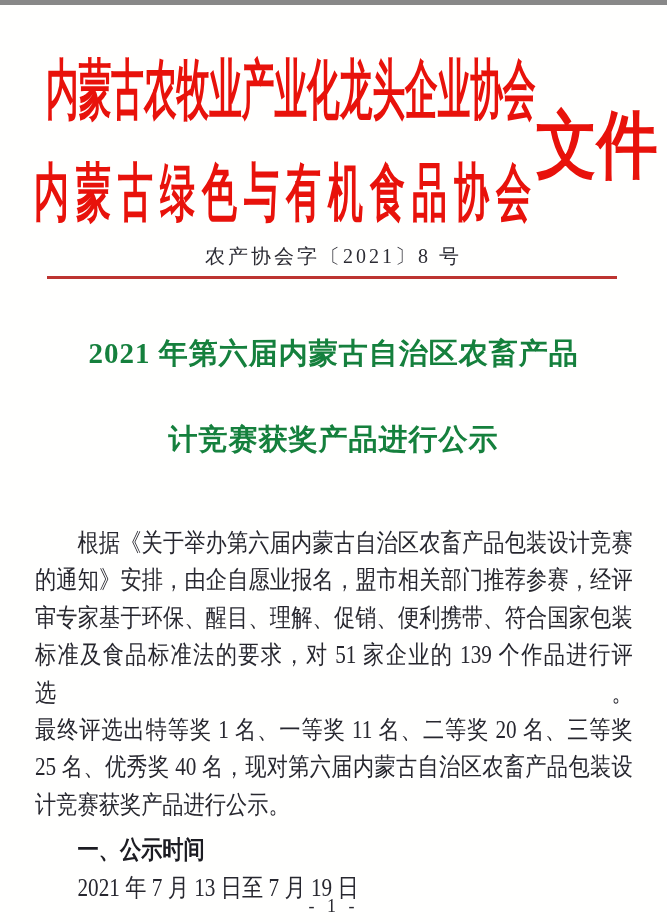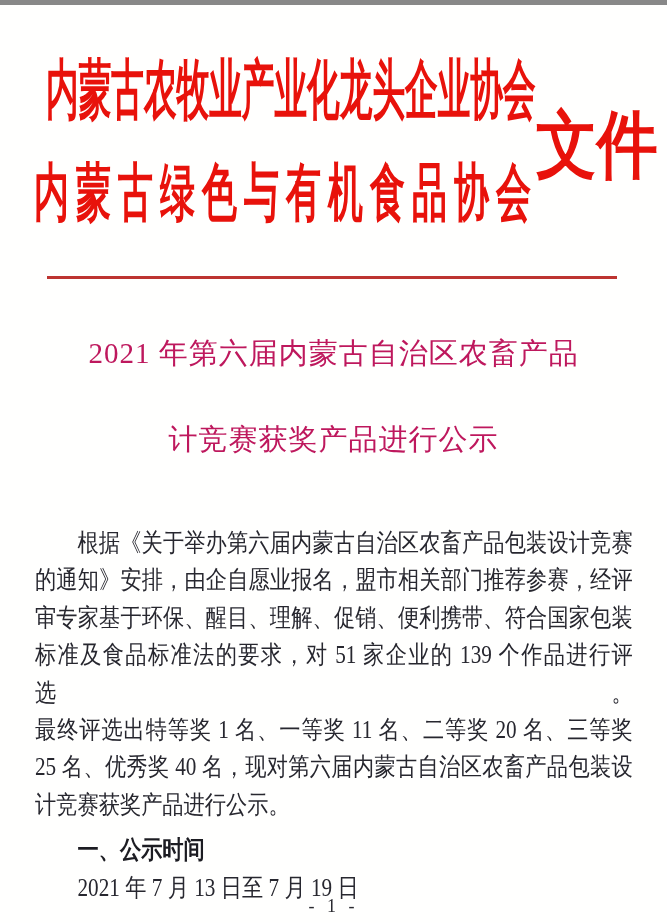--- a/index.html
+++ b/index.html
@@ -37,22 +37,22 @@
     font-size:20px;letter-spacing:3px;color:#2c2c34;
   }
   
   .red-line{
     position:absolute;left:47px;top:271px;
     width:570px;height:3px;background:#bd3430;
   }
   
   .title{
     position:absolute;left:0;right:0;top:329px;
-    text-align:center;color:#be185d;
-    font-size:29px;font-weight:normal;letter-spacing:1px;
+    text-align:center;color:#15803d;
+    font-size:29px;font-weight:bold;letter-spacing:1px;
   }
   .title-line2{margin-top:46px;}
   
   .body{
     position:absolute;left:35px;top:519px;
     width:704px;
     transform:scaleX(0.849);transform-origin:0 0;
     font-size:25px;line-height:37.4px;color:#27272f;
   }
   .body .bline{
@@ -84,20 +84,21 @@
 <body>
 
 <div class="page">
 
   <div class="org-line1">内蒙古农牧业产业化龙头企业协会</div>
 
   <div class="org-line2">内蒙古绿色与有机食品协会</div>
 
   <div class="doc-type">文件</div>
 
+  <div class="doc-number">农产协会字〔2021〕8 号</div>
 
   <div class="red-line"></div>
 
   <div class="title">
     <div class="title-line1">2021 年第六届内蒙古自治区农畜产品</div>
     <div class="title-line2">计竞赛获奖产品进行公示</div>
   </div>
 
   <div class="body">
     <div class="bline first">根据《关于举办第六届内蒙古自治区农畜产品包装设计竞赛</div>

